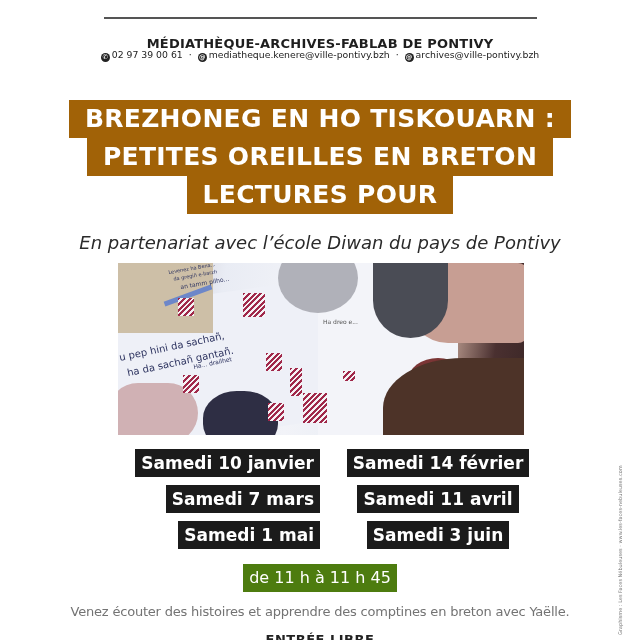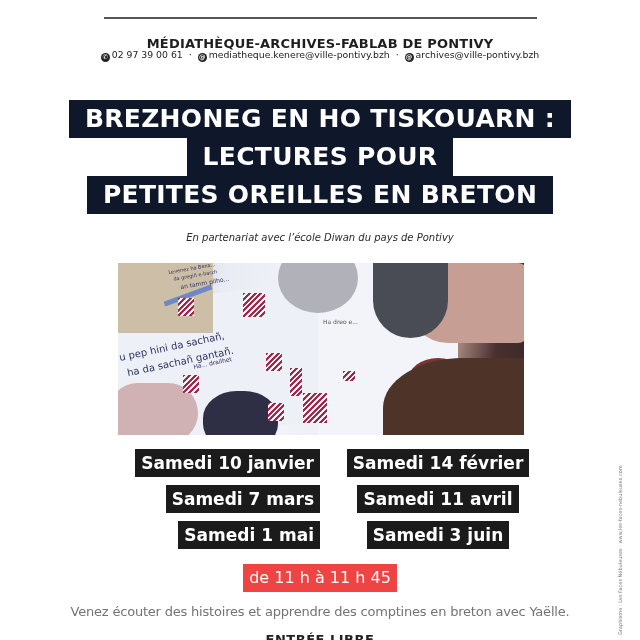--- a/index.html
+++ b/index.html
@@ -17,28 +17,28 @@
       font-family: "DejaVu Sans", sans-serif; font-size: 9.3px; color: #222; white-space: nowrap;
     }
     .contacts .ico {
       display: inline-block; width: 9px; height: 9px; border-radius: 50%; background: #222; color: #fff;
       font-size: 6.5px; line-height: 9px; text-align: center; vertical-align: -1px; margin-right: 2px; font-weight: bold;
     }
     .contacts .sep { margin: 0 3px; }
 
     .title-wrap { position: absolute; left: 0; right: 0; top: 100px; text-align: center; }
     .title-line {
-      display: inline-block; background: #0f172a; color: #fff; font-family: "DejaVu Sans", sans-serif;
+      display: inline-block; background: #a16207; color: #fff; font-family: "DejaVu Sans", sans-serif;
       font-weight: bold; font-size: 25px; line-height: 38px; padding: 0 16px; letter-spacing: 0.3px;
     }
     .title-row { height: 38px; }
 
     .subtitle {
       position: absolute; left: 0; right: 0; top: 232px; text-align: center;
-      font-family: "DejaVu Sans", sans-serif; font-style: italic; font-size: 10px; color: #2a2a2a;
+      font-family: "DejaVu Sans", sans-serif; font-style: italic; font-size: 18px; color: #2a2a2a;
     }
 
     .photo {
       position: absolute; left: 118px; top: 263px; width: 406px; height: 172px; overflow: hidden;
       background: linear-gradient(100deg, #b9b3bd 0%, #e9ecf4 25%, #f2f3f8 45%, #eaeef5 60%, #c8a89a 78%, #4a3030 90%, #3a2626 100%);
     }
     .photo .page-left { position:absolute; left:0; top:30px; width:200px; height:142px; background:#eef0f7; transform: skewY(-8deg); }
     .photo .page-right { position:absolute; left:200px; top:0; width:140px; height:172px; background:#f3f4f9; }
     .photo .flap { position:absolute; left:0; top:0; width:95px; height:70px; background:#cdbfa7; }
     .photo .flap-stripe { position:absolute; left:45px; top:30px; width:50px; height:5px; background:#6d87c9; transform: rotate(-20deg); }
@@ -59,21 +59,21 @@
     .date-cell.left { justify-content: flex-end; }
     .date-cell.right { justify-content: center; }
     .date-pill {
       background: #1b1b1b; color: #fff; font-family: "DejaVu Sans", sans-serif; font-weight: bold;
       font-size: 17px; line-height: 28px; padding: 0 6px; white-space: nowrap;
     }
     .hours {
       position: absolute; left: 0; right: 0; top: 564px; text-align: center;
     }
     .hours span {
-      display: inline-block; background: #ef4444; color: #fff; font-family: "DejaVu Sans", sans-serif;
+      display: inline-block; background: #4d7c0f; color: #fff; font-family: "DejaVu Sans", sans-serif;
       font-size: 16px; line-height: 28px; padding: 0 6px;
     }
     .blurb {
       position: absolute; left: 0; right: 0; top: 604px; text-align: center;
       font-family: "DejaVu Sans", sans-serif; font-size: 13px; color: #737373; white-space: nowrap; letter-spacing: -0.2px;
     }
     .entry {
       position: absolute; left: 0; right: 0; top: 632px; text-align: center;
       font-family: "DejaVu Sans", sans-serif; font-weight: bold; font-size: 13px; color: #222; letter-spacing: 0.5px;
     }
@@ -91,22 +91,22 @@
 <div class="contacts">
   <span class="ico">✆</span><span>02 97 39 00 61</span>
   <span class="sep">·</span>
   <span class="ico">@</span><span>mediatheque.kenere@ville-pontivy.bzh</span>
   <span class="sep">·</span>
   <span class="ico">@</span><span>archives@ville-pontivy.bzh</span>
 </div>
 
 <div class="title-wrap">
   <div class="title-row"><span class="title-line">BREZHONEG EN HO TISKOUARN :</span></div>
+  <div class="title-row"><span class="title-line">PETITES OREILLES EN BRETON</span></div>
   <div class="title-row"><span class="title-line">LECTURES POUR</span></div>
-  <div class="title-row"><span class="title-line">PETITES OREILLES EN BRETON</span></div>
 </div>
 
 <div class="subtitle">En partenariat avec l’école Diwan du pays de Pontivy</div>
 
 <div class="photo">
   <div class="page-left"></div>
   <div class="page-right"></div>
   <div class="grey-circle"></div>
   <div class="flap"></div>
   <div class="flap-stripe"></div>

